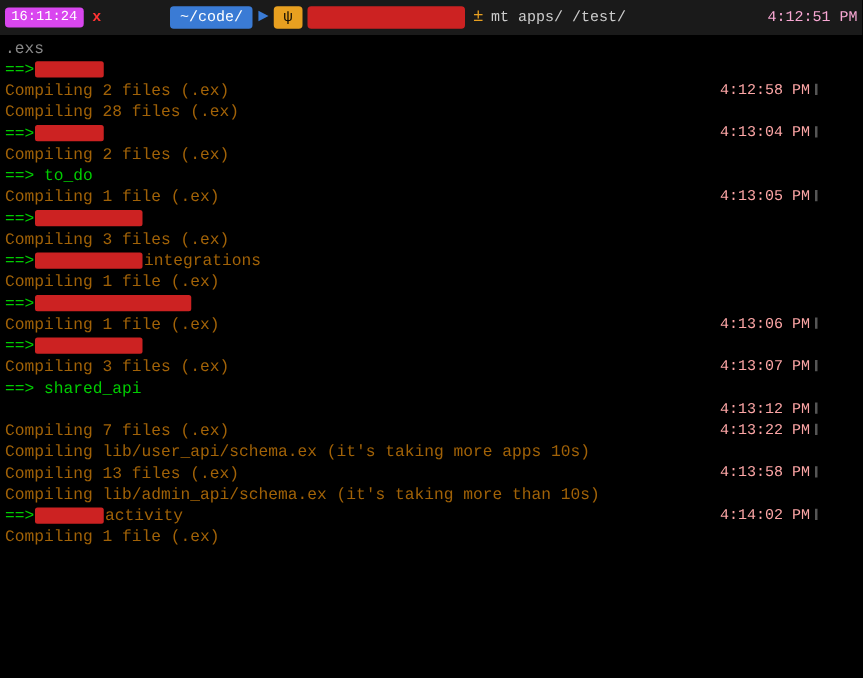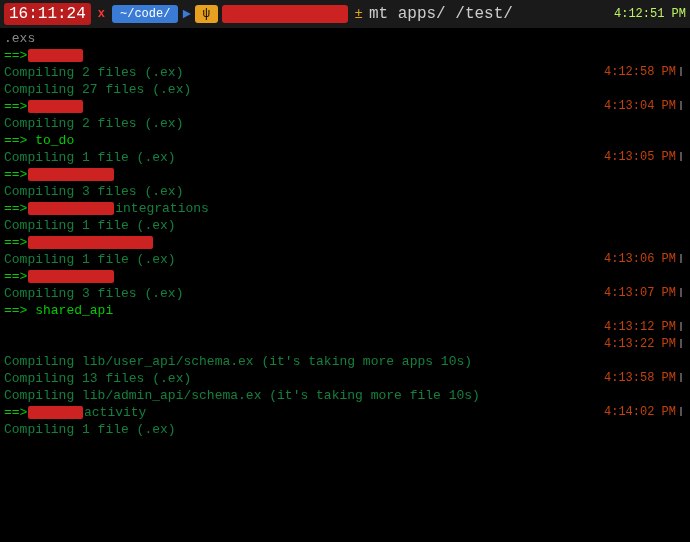--- a/index.html
+++ b/index.html
@@ -18,37 +18,38 @@
     .topbar {
       display: flex;
       align-items: center;
       height: 28px;
       background: #1a1a1a;
       padding: 0 4px;
       gap: 4px;
     }
     .topbar-time {
       color: #fff;
-      font-size: 16px;
-      background: #b91c1c;
+      font-size: 11px;
+      background: #d946ef;
       padding: 2px 5px;
       border-radius: 3px;
     }
     .topbar-x {
       color: #ff3333;
       font-size: 12px;
       font-weight: bold;
       padding: 0 3px;
     }
     .topbar-dir {
       background: #3a7bd5;
       color: #fff;
       font-size: 12px;
       padding: 2px 8px;
       border-radius: 3px;
+      margin-left: 48px;
     }
     .topbar-arrow {
       color: #3a7bd5;
       font-size: 14px;
     }
     .topbar-branch {
       background: #e8a020;
       color: #000;
       font-size: 12px;
       padding: 2px 8px;
@@ -61,25 +62,25 @@
       padding: 2px 20px;
       border-radius: 3px;
     }
     .topbar-plus {
       color: #e8a020;
       font-size: 14px;
       padding: 0 2px;
     }
     .topbar-cmd {
       color: #ccc;
-      font-size: 16px;
+      font-size: 12px;
       flex: 1;
     }
     .topbar-time-right {
-      color: #bef264;
+      color: #f9a8d4;
       font-size: 12px;
       margin-left: auto;
     }
 
     
     .terminal {
       padding: 2px 8px 3px 4px;
       background: #000;
       height: 514px;
       overflow: hidden;
@@ -88,30 +89,30 @@
 
     .line {
       display: flex;
       align-items: center;
       min-height: 17px;
       line-height: 17px;
       position: relative;
     }
 
     .line-text {
-      color: #15803d;
+      color: #a16207;
       font-size: 13px;
       white-space: nowrap;
     }
     .line-text.arrow { color: #00cc00; }
 
     .timestamp {
       position: absolute;
-      right: 0;
-      color: #c2410c;
+      right: 28px;
+      color: #fca5a5;
       font-size: 12px;
       white-space: nowrap;
     }
 
     .redact {
       display: inline-block;
       background: #cc2222;
       color: #cc2222;
       border-radius: 2px;
       min-width: 40px;
@@ -144,21 +145,21 @@
     </div>
     <div class="line">
       <span class="line-text arrow">==&gt;  </span>
       <span class="redact sm">&nbsp;&nbsp;&nbsp;&nbsp;&nbsp;&nbsp;&nbsp;</span>
     </div>
     <div class="line">
       <span class="line-text">Compiling 2 files (.ex)</span>
       <span class="timestamp">4:12:58 PM<span style="display: inline-block; width: 2px; height: 9px; background: rgb(85, 85, 85); margin-left: 4px; vertical-align: middle;"></span></span>
     </div>
     <div class="line">
-      <span class="line-text">Compiling 27 files (.ex)</span>
+      <span class="line-text">Compiling 28 files (.ex)</span>
     </div>
     <div class="line">
       <span class="line-text arrow">==&gt;  </span>
       <span class="redact sm">&nbsp;&nbsp;&nbsp;&nbsp;&nbsp;&nbsp;&nbsp;</span>
       <span class="timestamp">4:13:04 PM<span style="display: inline-block; width: 2px; height: 9px; background: rgb(85, 85, 85); margin-left: 4px; vertical-align: middle;"></span></span>
     </div>
     <div class="line">
       <span class="line-text">Compiling 2 files (.ex)</span>
     </div>
     <div class="line">
@@ -199,31 +200,32 @@
       <span class="line-text">Compiling 3 files (.ex)</span>
       <span class="timestamp">4:13:07 PM<span style="display: inline-block; width: 2px; height: 9px; background: rgb(85, 85, 85); margin-left: 4px; vertical-align: middle;"></span></span>
     </div>
     <div class="line">
       <span class="line-text arrow">==&gt; shared_api</span>
     </div>
     <div class="line">
       <span class="timestamp">4:13:12 PM<span style="display: inline-block; width: 2px; height: 9px; background: rgb(85, 85, 85); margin-left: 4px; vertical-align: middle;"></span></span>
     </div>
     <div class="line">
+      <span class="line-text">Compiling 7 files (.ex)</span>
       <span class="timestamp">4:13:22 PM<span style="display: inline-block; width: 2px; height: 9px; background: rgb(85, 85, 85); margin-left: 4px; vertical-align: middle;"></span></span>
     </div>
     <div class="line">
       <span class="line-text">Compiling lib/user_api/schema.ex (it's taking more apps 10s)</span>
     </div>
     <div class="line">
       <span class="line-text">Compiling 13 files (.ex)</span>
       <span class="timestamp">4:13:58 PM<span style="display: inline-block; width: 2px; height: 9px; background: rgb(85, 85, 85); margin-left: 4px; vertical-align: middle;"></span></span>
     </div>
     <div class="line">
-      <span class="line-text">Compiling lib/admin_api/schema.ex (it's taking more file 10s)</span>
+      <span class="line-text">Compiling lib/admin_api/schema.ex (it's taking more than 10s)</span>
     </div>
     <div class="line">
       <span class="line-text arrow">==&gt;  </span>
       <span class="redact sm">&nbsp;&nbsp;&nbsp;&nbsp;&nbsp;&nbsp;&nbsp;</span>
       <span class="line-text">activity</span>
       <span class="timestamp">4:14:02 PM<span style="display: inline-block; width: 2px; height: 9px; background: rgb(85, 85, 85); margin-left: 4px; vertical-align: middle;"></span></span>
     </div>
     <div class="line">
       <span class="line-text">Compiling 1 file (.ex)</span>
     </div>

